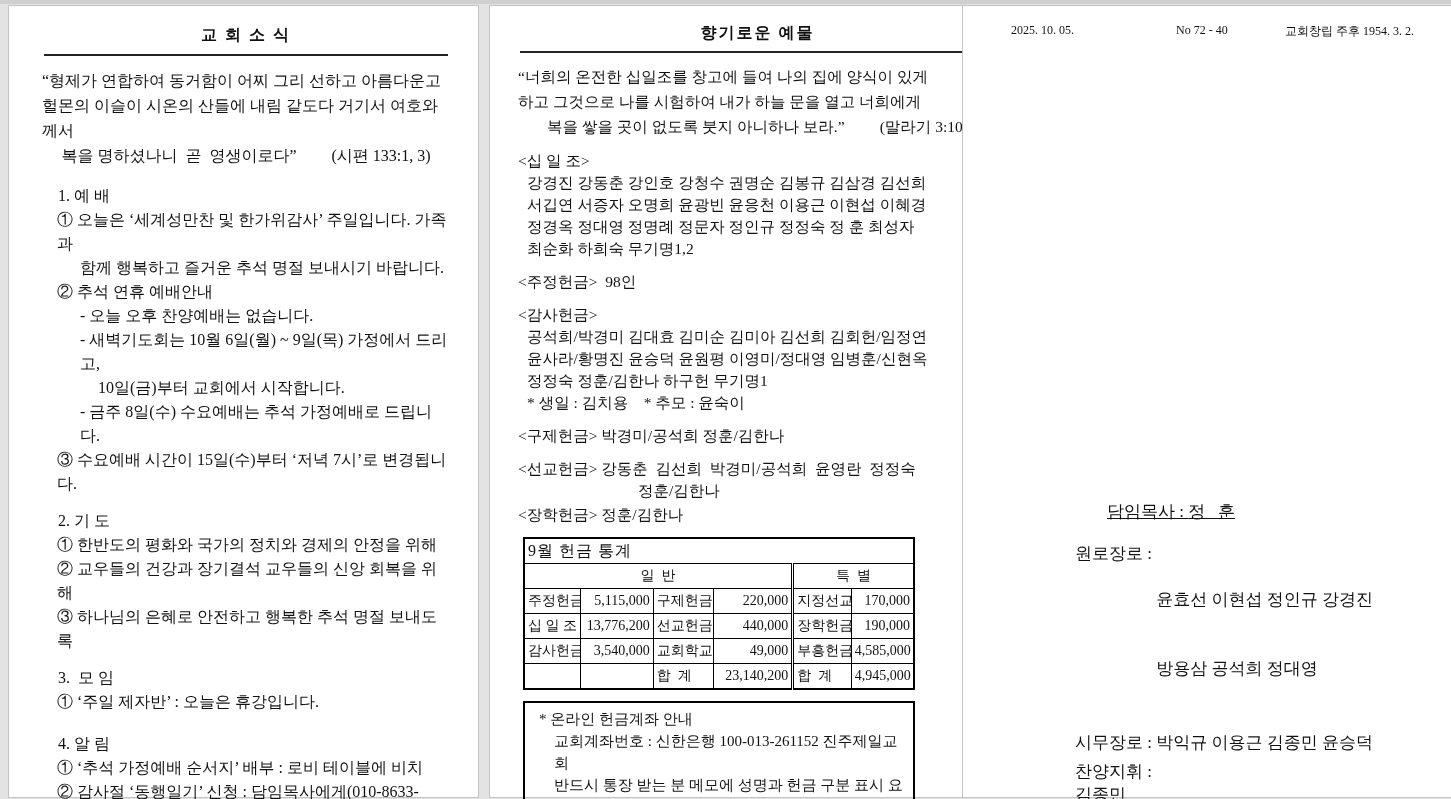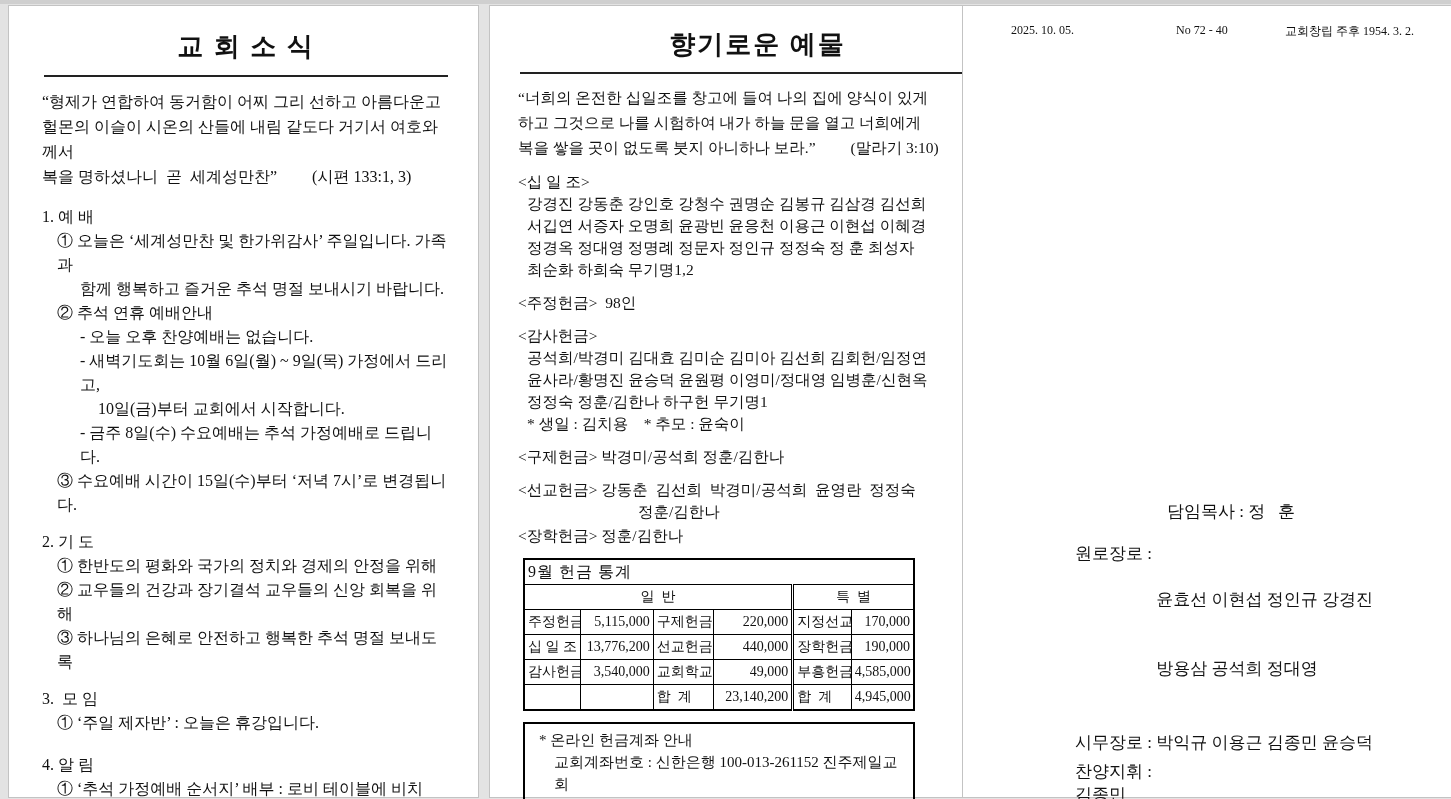--- a/index.html
+++ b/index.html
@@ -15,26 +15,26 @@
     border:1px solid #c3c3c3;box-sizing:border-box;
   }
   #page1{left:8px;width:471px;}
   #page2{left:489px;width:534px;}
   #page3{left:962px;width:489px;border-right:none;}
 
   .line{white-space:pre-wrap;}
 
   
   .p1-inner{padding:13px 28px 0 33px;font-size:16px;line-height:24px;}
-  .doc-title{font-size:26px;font-weight:bold;text-align:center;margin:16px;letter-spacing:2px;white-space:pre-wrap;}
+  .doc-title{font-size:16px;font-weight:bold;text-align:center;margin:4px;letter-spacing:2px;white-space:pre-wrap;}
   .title-rule{border:none;border-top:2px solid #222;margin:7px 2px 0 2px;}
   .verse{margin-top:12px;line-height:25px;}
-  .vsplit{display:flex;justify-content:flex-start;white-space:pre-wrap;gap:35px;}
+  .vsplit{display:flex;justify-content:center;white-space:pre-wrap;gap:35px;}
   .sec{margin-top:13px;}
-  .sec-h{white-space:pre-wrap;}
+  .sec-h{white-space:pre-wrap;margin-left:16px;}
   .ind1{padding-left:15px;}
   .ind2{padding-left:38px;}
   .ind3{padding-left:56px;}
 
   
   .p2-inner{padding:12px 25px 0 28px;font-size:15.5px;line-height:22px;}
   .verse2{margin-top:11px;line-height:25px;}
   .grp{margin-top:11px;}
   .names{padding-left:9px;}
   .mission-cont{padding-left:120px;}
@@ -61,40 +61,40 @@
   
   .p3-header{position:relative;height:40px;font-size:12px;}
   .p3-header span{position:absolute;top:17px;white-space:pre;}
   .hdr-date{left:48px;}
   .hdr-no{left:213px;}
   .hdr-founded{left:322px;}
 
   .staff{position:absolute;left:112px;top:494px;font-size:17px;line-height:23px;}
   .staff-row{display:flex;white-space:pre-wrap;}
   .slabel{white-space:pre;}
-  .pastor-row{margin-left:92px;margin-bottom:19px;}
+  .pastor-row{margin-left:32px;margin-bottom:19px;text-decoration:underline;}
   .elder-row{margin-bottom:5px;margin-top:18px;}
   .serving-row{margin-bottom:6px;}
   .choir-row{margin-bottom:8px;flex-direction:column;}
 </style>
 </head>
 <body>
 
 <div class="top-edge"></div>
 
 <div class="page" id="page1">
   <div class="p1-inner">
     <h1 class="doc-title">교 회 소 식</h1>
     <hr class="title-rule">
 
     <div class="verse">
       <div class="line">“형제가 연합하여 동거함이 어찌 그리 선하고 아름다운고</div>
       <div class="line">헐몬의 이슬이 시온의 산들에 내림 같도다 거기서 여호와께서</div>
       <div class="vsplit">
-        <span>복을 명하셨나니  곧  세계성만찬”</span>
+        <span>복을 명하셨나니  곧  영생이로다”</span>
         <span>(시편 133:1, 3)</span>
       </div>
     </div>
 
     <div class="sec" style="margin-top:16px">
       <div class="sec-h">1. 예 배</div>
       <div class="line ind1">① 오늘은 ‘세계성만찬 및 한가위감사’ 주일입니다. 가족과</div>
       <div class="line ind2">함께 행복하고 즐거운 추석 명절 보내시기 바랍니다.</div>
       <div class="line ind1">② 추석 연휴 예배안내</div>
       <div class="line ind2">- 오늘 오후 찬양예배는 없습니다.</div>

